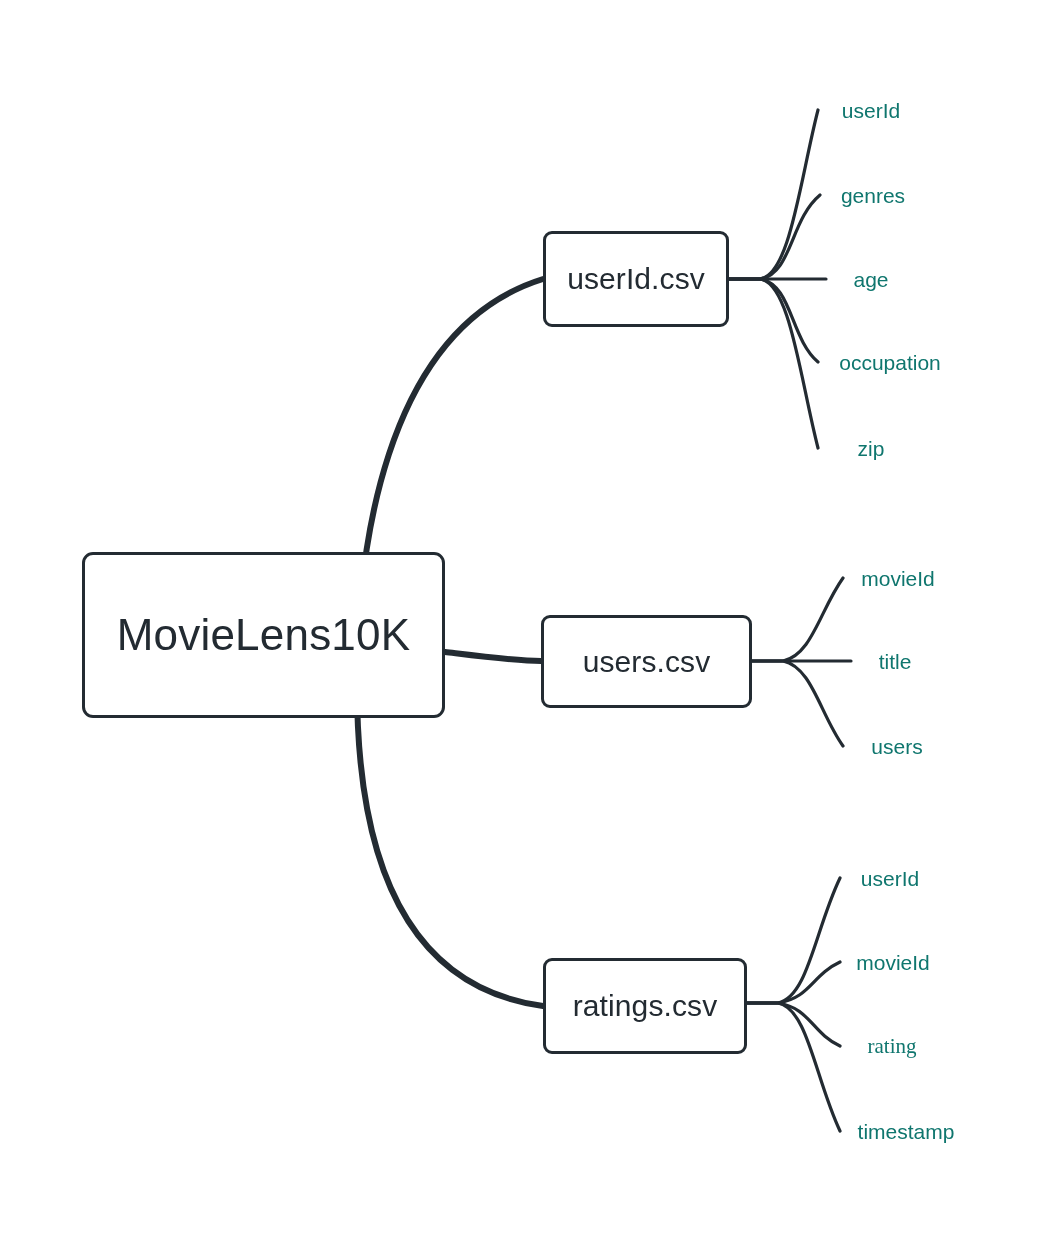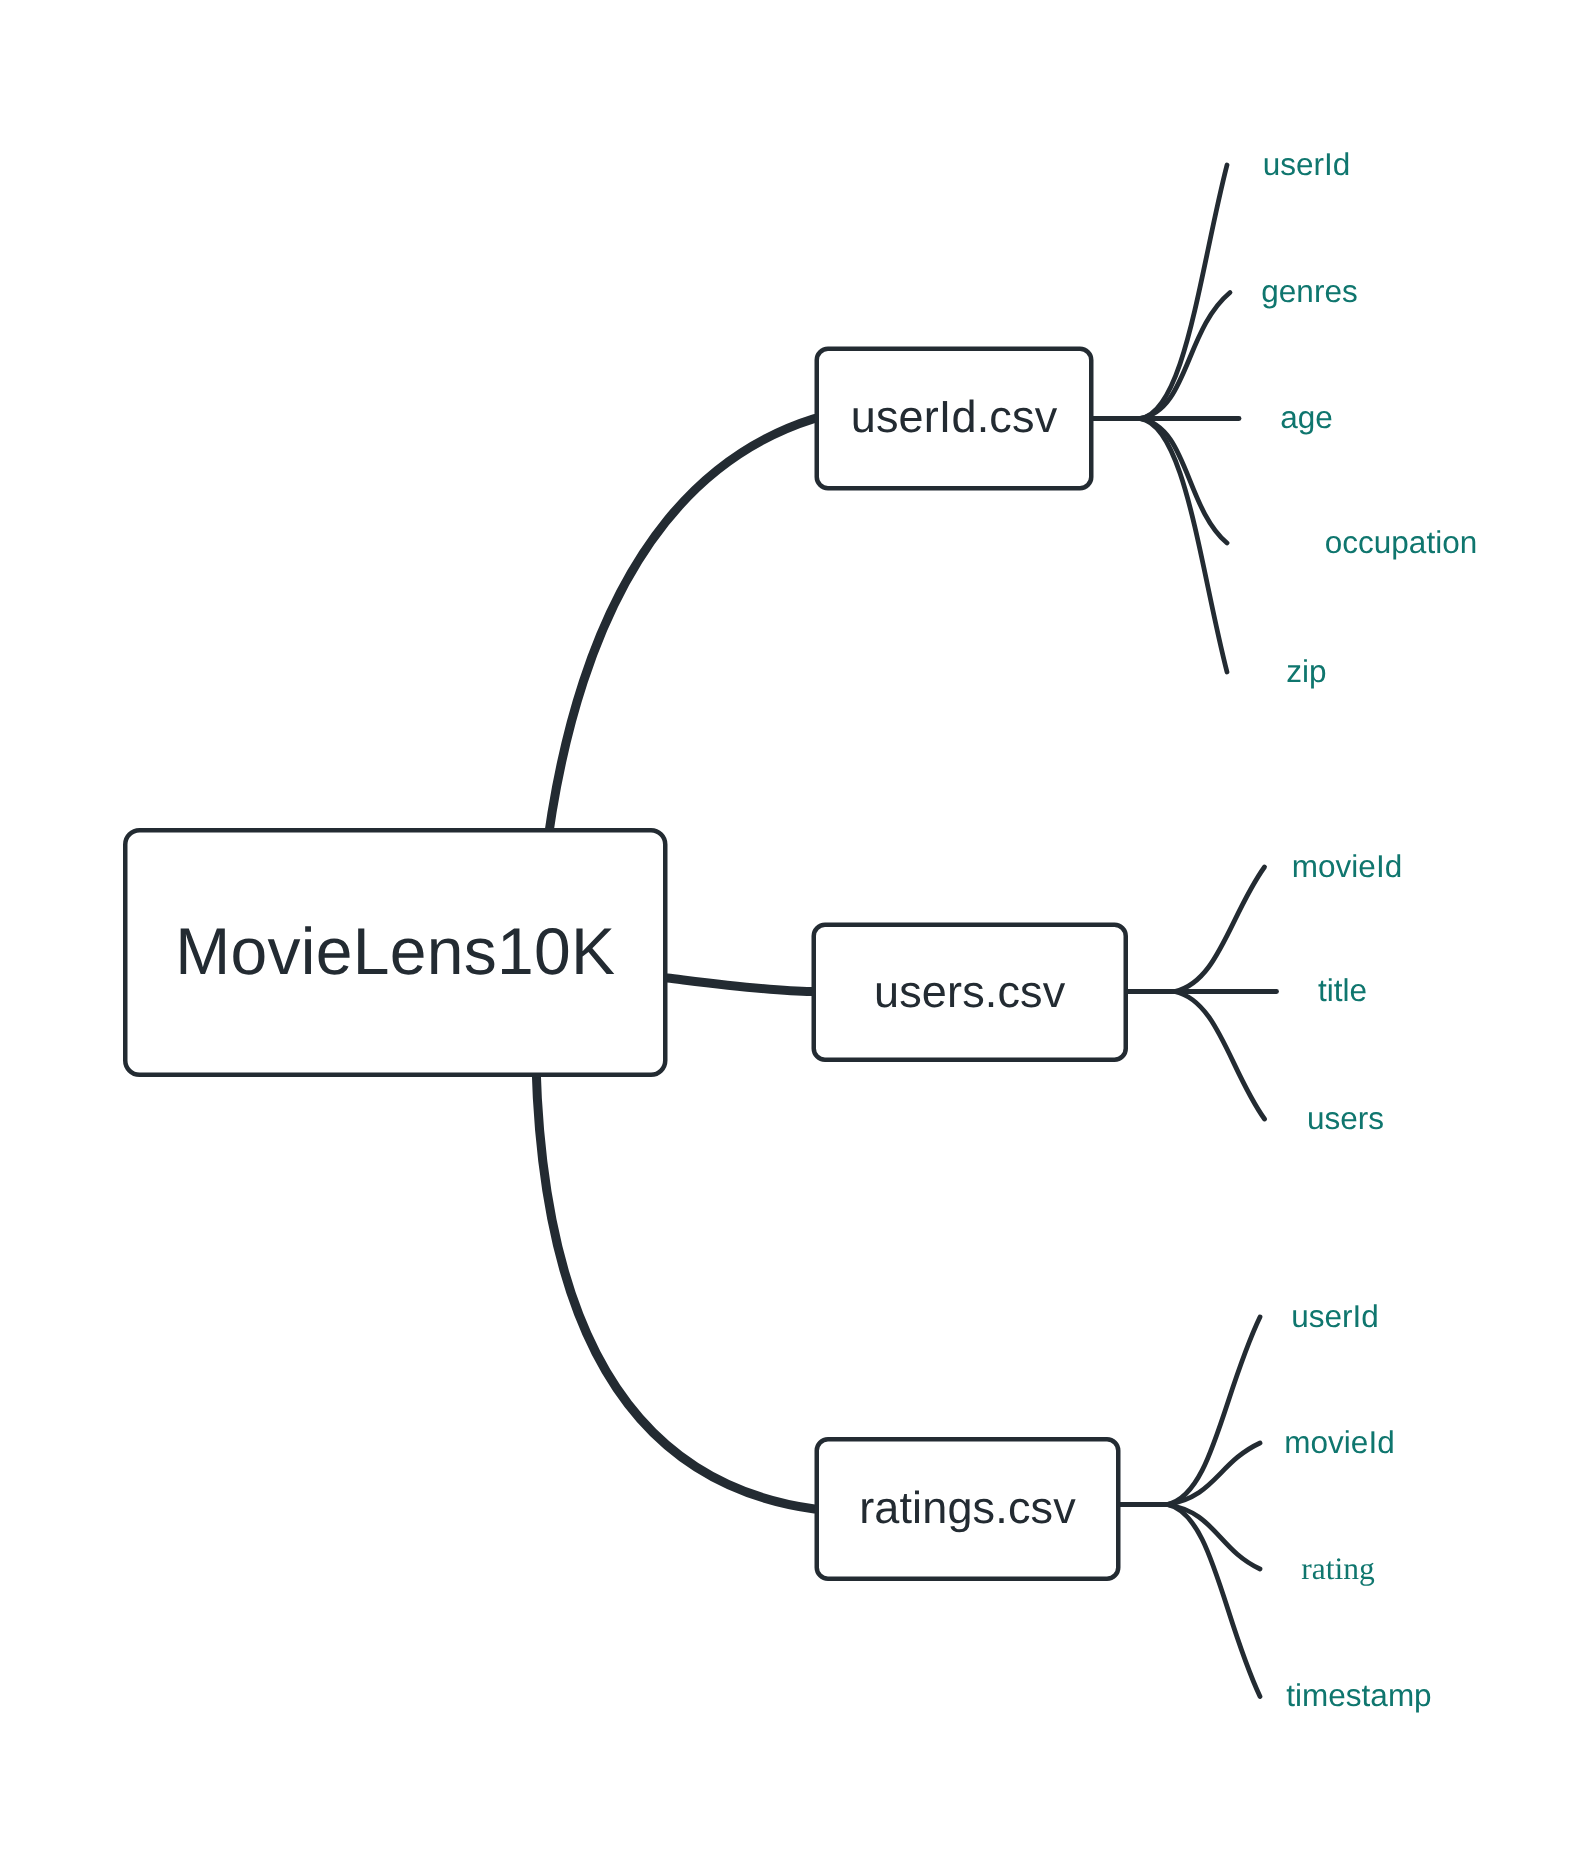--- a/index.html
+++ b/index.html
@@ -99,21 +99,21 @@
   <div class="node-box root" style="left:82px; top:552px; width:363px; height:166px;">
     <span class="node-label">MovieLens10K</span>
   </div>
 
   <div class="node-box branch" style="left:543px; top:231px; width:186px; height:96px;">
     <span class="node-label">userId.csv</span>
   </div>
   <div class="leaf-label" style="left:871px; top:110px;">userId</div>
   <div class="leaf-label" style="left:873px; top:195px;">genres</div>
   <div class="leaf-label" style="left:871px; top:279px;">age</div>
-  <div class="leaf-label" style="left:890px; top:362px;margin-left:44px;">occupation</div>
+  <div class="leaf-label" style="left:890px; top:362px;">occupation</div>
   <div class="leaf-label" style="left:871px; top:448px;">zip</div>
 
   <div class="node-box branch" style="left:541px; top:615px; width:211px; height:93px;">
     <span class="node-label">users.csv</span>
   </div>
   <div class="leaf-label" style="left:898px; top:578px;">movieId</div>
   <div class="leaf-label" style="left:895px; top:661px;">title</div>
   <div class="leaf-label" style="left:897px; top:746px;">users</div>
 
   <div class="node-box branch" style="left:543px; top:958px; width:204px; height:96px;">

